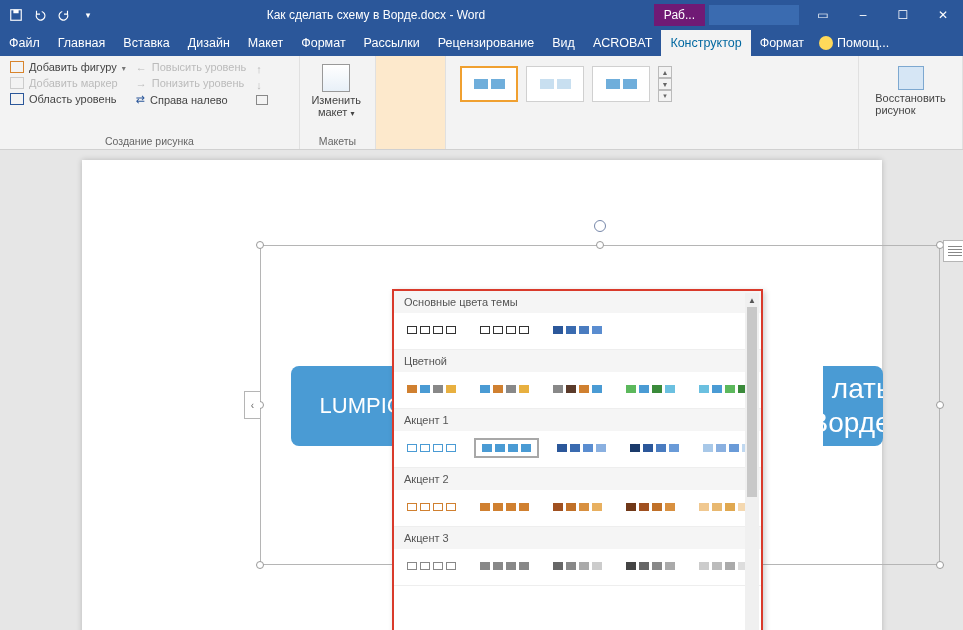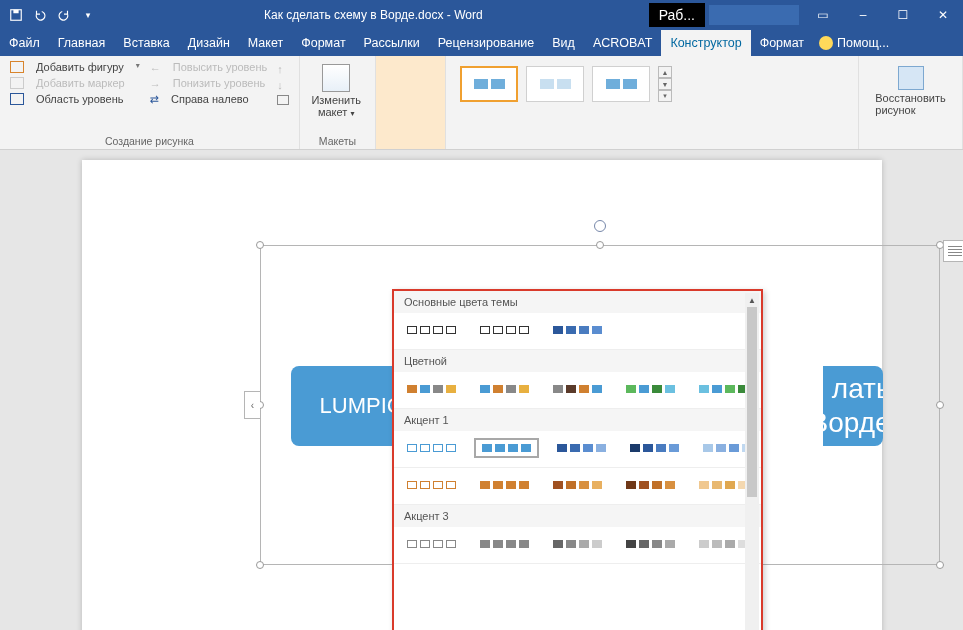--- a/index.html
+++ b/index.html
@@ -3,40 +3,40 @@
 <meta charset="utf-8">
 <style>
 * { box-sizing: border-box; margin: 0; padding: 0; font-family: "Segoe UI", Tahoma, sans-serif; }
 body { background: #f0f0f0; width: 963px; height: 630px; overflow: hidden; }
 
 
 .titlebar { background: #2b579a; height: 30px; display: flex; align-items: center; color: #fff; font-size: 12px; }
 .qat { display: flex; align-items: center; gap: 4px; padding-left: 6px; }
 .qat .icon { width: 20px; height: 20px; display: flex; align-items: center; justify-content: center; }
 .title { flex: 1; text-align: center; white-space: nowrap; }
-.tooltab { background: #000000; padding: 4px 10px; font-size: 14px; }
+.tooltab { background: #701a75; padding: 4px 10px; font-size: 12px; }
 .userbox { width: 90px; height: 20px; background: #3a6bb0; margin: 0 4px; }
 .winctrl { display: flex; }
 .winctrl .wbtn { width: 40px; height: 30px; display: flex; align-items: center; justify-content: center; font-size: 12px; }
 
 
 .tabs { background: #2b579a; height: 26px; display: flex; align-items: stretch; color: #fff; font-size: 12.5px; }
 .tab { padding: 0 9px; display: flex; align-items: center; cursor: pointer; white-space: nowrap; }
 .tab.file { }
 .tab.active { background: #f3f3f3; color: #0369a1; }
 .help { margin-left: 6px; display: flex; align-items: center; gap: 4px; }
 .help .bulb { width: 14px; height: 14px; border-radius: 50%; background: #ffd95a; }
 
 
 .ribbon { background: #f3f3f3; height: 94px; border-bottom: 1px solid #d0d0d0; display: flex; font-size: 11px; }
 .group { border-right: 1px solid #e0e0e0; padding: 4px 8px 2px; display: flex; flex-direction: column; }
 .group-body { flex: 1; display: flex; align-items: flex-start; gap: 6px; }
 .group-label { text-align: center; color: #666; font-size: 10.5px; padding-top: 2px; }
 .col { display: flex; flex-direction: column; gap: 2px; font-size: 11px; color: #444; }
-.col .row { display: flex; align-items: flex-start; gap: 12px; padding: 1px 2px; white-space: nowrap; }
+.col .row { display: flex; align-items: flex-end; gap: 5px; padding: 1px 2px; white-space: nowrap; }
 .col .row.dis { color: #bbb; }
 .ribicon { width: 14px; height: 12px; border: 1px solid #888; display: inline-block; }
 .ribicon.dis { border-color: #ccc; }
 .ribicon.orange { border-color: #d8842c; }
 .ribicon.blue { border-color: #2b579a; }
 .bigbtn { display: flex; flex-direction: column; align-items: center; justify-content: center; gap: 2px; padding: 4px 6px; text-align: center; font-size: 11px; color: #444; }
 .bigbtn .bicon { width: 28px; height: 28px; border: 1px solid #999; background: #fff; }
 .bigbtn .bicon.colors { border: none; background: none; position: relative; }
 .bigbtn .bicon.colors::before { content: ""; position: absolute; width: 10px; height: 10px; border-radius: 50%; background: #e67e22; left: 2px; top: 4px; }
 .bigbtn .bicon.colors::after { content: ""; position: absolute; width: 10px; height: 10px; border-radius: 50%; background: #27ae60; right: 2px; top: 4px; box-shadow: -8px 10px 0 #3498db; }
@@ -350,20 +350,21 @@
             </div>
           <div class="swatch">
               <span class="sq f" style="background:#a8c8e8"></span>
               <span class="sq f" style="background:#8ab0e0"></span>
               <span class="sq f" style="background:#6a9bd8"></span>
               <span class="sq f" style="background:#c0d8f0"></span>
             </div>
         </div>
       </div>
       <div class="cd-section">
+        <div class="cd-head">Акцент 2</div>
         <div class="cd-row">
           <div class="swatch">
               <span class="sq" style="border-color:#d08030"></span>
               <span class="sq" style="border-color:#d08030"></span>
               <span class="sq" style="border-color:#d08030"></span>
               <span class="sq" style="border-color:#d08030"></span>
             </div>
           <div class="swatch">
               <span class="sq f" style="background:#d08030"></span>
               <span class="sq f" style="background:#d08030"></span>

